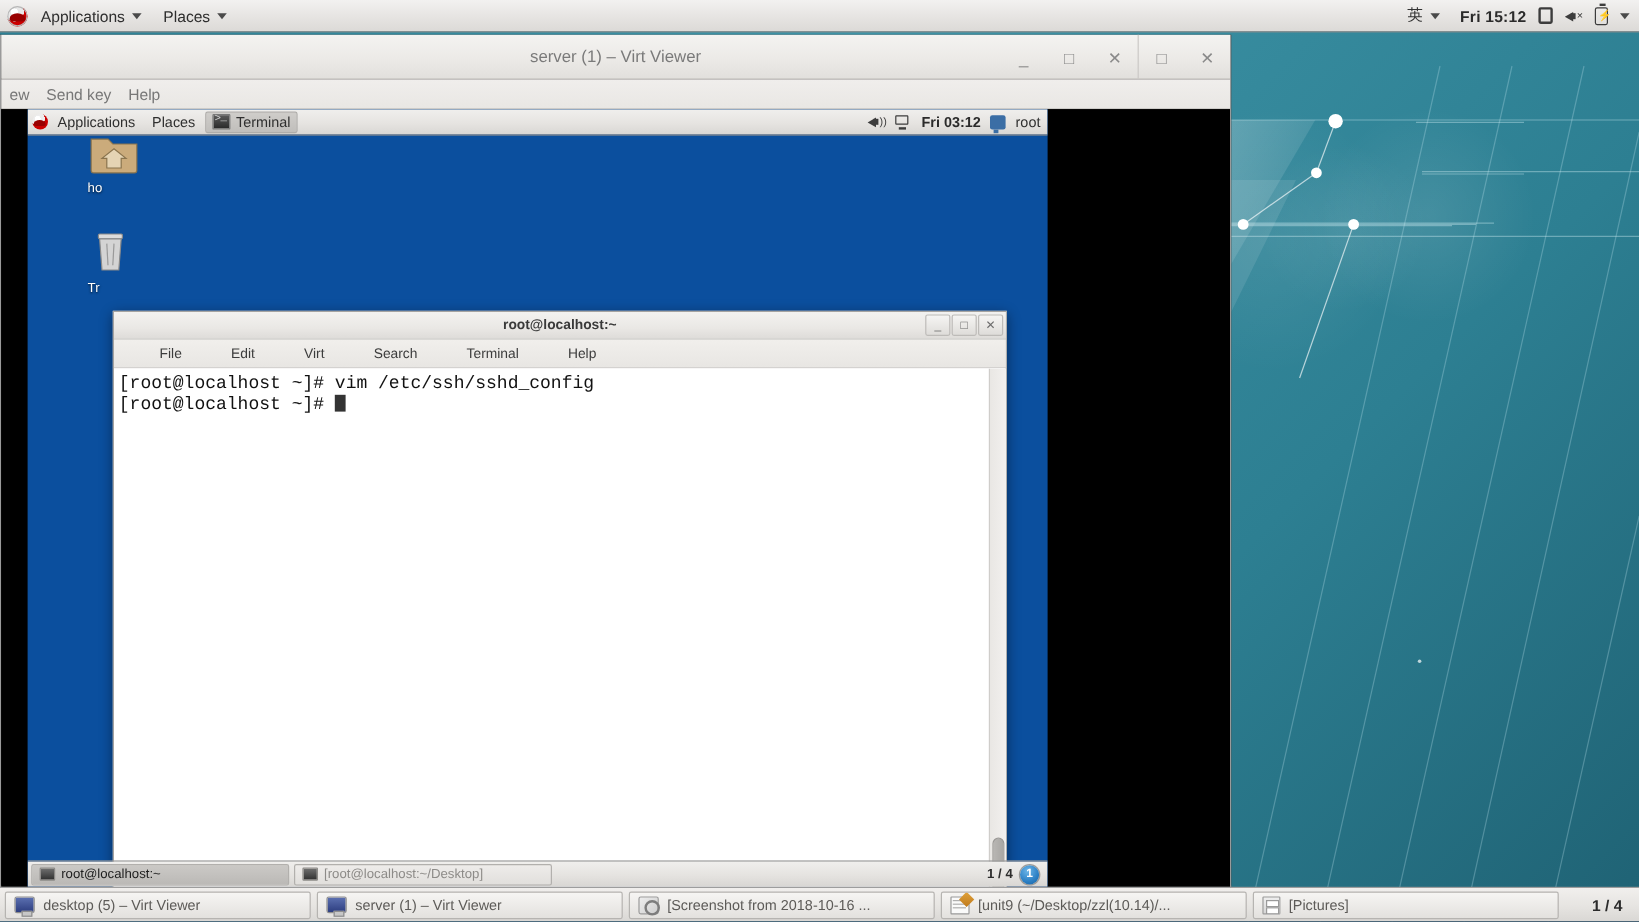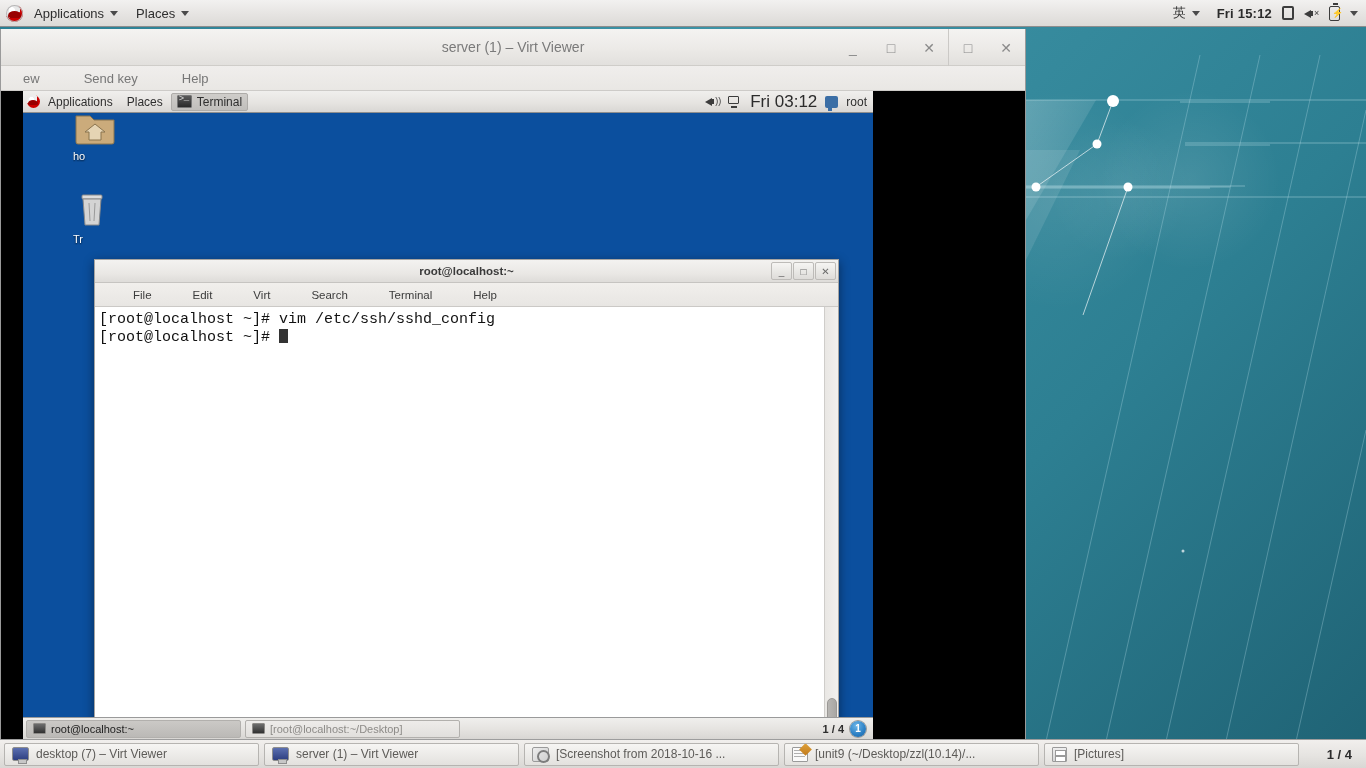--- a/index.html
+++ b/index.html
@@ -58,21 +58,21 @@
   .vv-grp.sep{ border-left:1px solid #cbc9c6; }
   .winbtn{ width:38px; height:37px; display:flex; align-items:center; justify-content:center;
            color:#8a8a8a; font-size:14px; }
   #vv-menubar{
     height:25px; width:100%;
     background:linear-gradient(to bottom,#f0eeec 0%, #e9e7e4 100%);
     border-bottom:1px solid #cdcbc8;
     display:flex; align-items:center; padding-left:0px; gap:0px;
     font-size:13px; color:#777;
   }
-  #vv-menubar .mi{ padding:3px 22px; }
+  #vv-menubar .mi{ padding:3px 7px; }
   #vv-guest-area{ position:relative; width:100%; height:calc(710px - 37px - 25px); background:#000; }
 
   
   #guest-screen{
     position:absolute; left:22px; top:0px; width:850px; height:648px; background:#0b4f9e;
     overflow:hidden;
   }
   #guest-top-panel{
     height:22px; width:100%;
     background:linear-gradient(to bottom,#f0efed 0%, #e6e4e1 55%, #d9d7d4 100%);
@@ -84,21 +84,21 @@
   .gp-item{ padding:2px 6px; display:flex; align-items:center; gap:5px; }
   .gp-item.active{ background:linear-gradient(to bottom,#cfcdca,#c0bebb); border:1px solid #aeaca9; border-radius:2px; padding:1px 5px; }
   .rh-logo-sm{ width:13px;height:13px;border-radius:50%;
     background:radial-gradient(circle at 35% 30%, #fff 0 18%, #ededed 19% 46%, #cc0000 47% 100%); position:relative; overflow:hidden;}
   .rh-logo-sm::after{ content:""; position:absolute; left:1px; top:5px; width:10px; height:5px;
     background:#990000; border-radius:60% 60% 40% 40%/ 80% 80% 30% 30%; }
   .term-icon{ width:15px;height:13px; background:linear-gradient(to bottom,#5a5a5a,#2a2a2a);
     border:1px solid #777; border-radius:1px; position:relative; }
   .term-icon::before{ content:">"; position:absolute; left:1px; top:-2px; color:#d8d8d8; font-size:9px; font-family:"Liberation Mono", monospace;}
   .term-icon::after{ content:"_"; position:absolute; left:6px; top:-3px; color:#d8d8d8; font-size:9px; font-family:"Liberation Mono", monospace;}
-  .guest-clock{ font-weight:normal; font-size:17px; color:#2b2b2b; }
+  .guest-clock{ font-weight:bold; font-size:12px; color:#2b2b2b; }
 
   
   .desk-icon{ position:absolute; width:70px; text-align:left; color:#fff; font-size:11px; }
   .desk-icon .lbl{ margin-top:2px; text-shadow:0 1px 2px rgba(0,0,0,.8); white-space:nowrap; overflow:hidden; }
 
   
   #terminal-window{
     position:absolute; left:71px; top:168px; width:745px; height:485px;
     background:#fff; border:1px solid #a6a4a1;
     box-shadow:0 3px 10px rgba(0,0,0,.45);
@@ -400,21 +400,21 @@
         </div>
       </div>
 
     </div>
   </div>
 </div>
 
 <div id="host-taskbar">
   <div class="htask">
     <span class="mon-icon"></span>
-    <span class="tlabel">desktop (7) – Virt Viewer</span>
+    <span class="tlabel">desktop (5) – Virt Viewer</span>
   </div>
   <div class="htask">
     <span class="mon-icon"></span>
     <span class="tlabel">server (1) – Virt Viewer</span>
   </div>
   <div class="htask">
     <span class="shot-icon"></span>
     <span class="tlabel">[Screenshot from 2018-10-16 ...</span>
   </div>
   <div class="htask">

